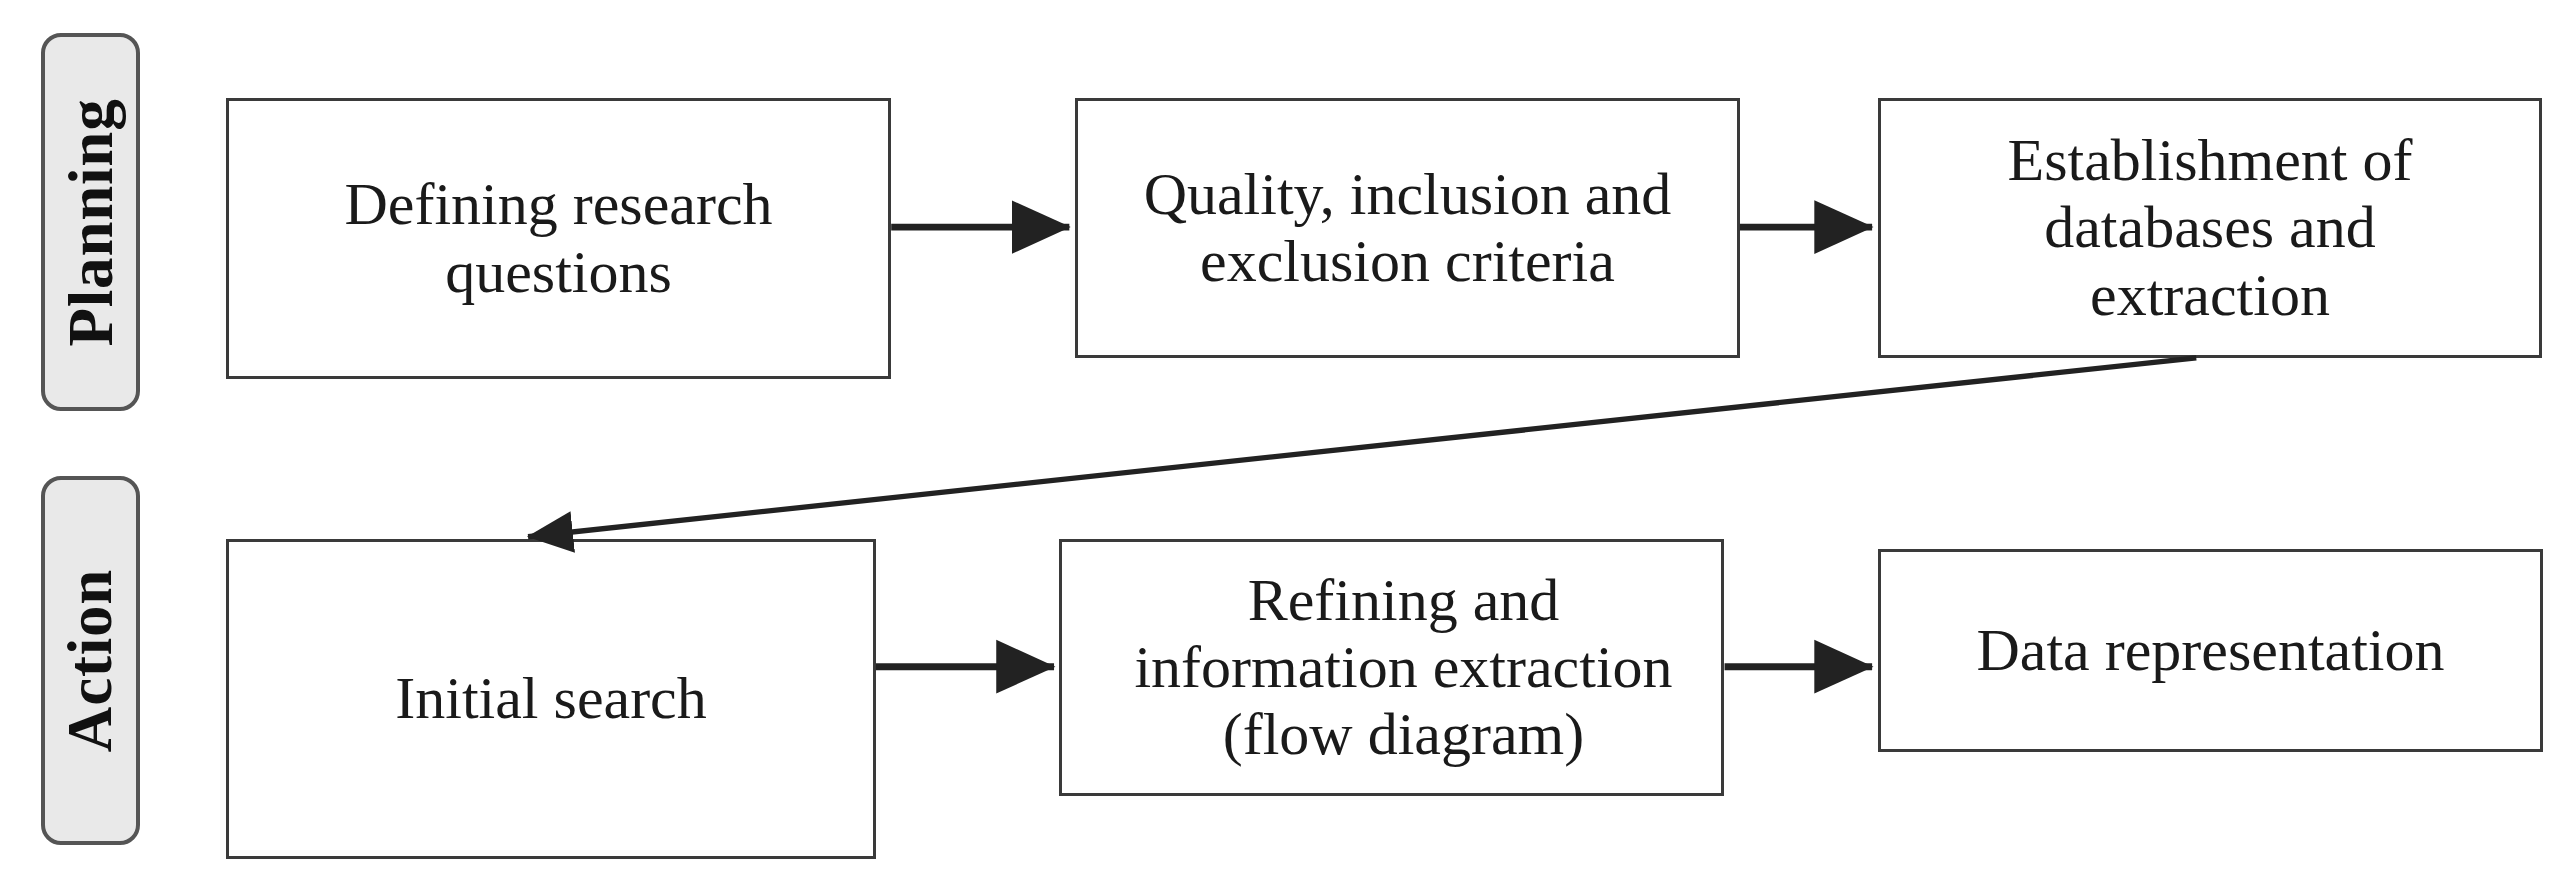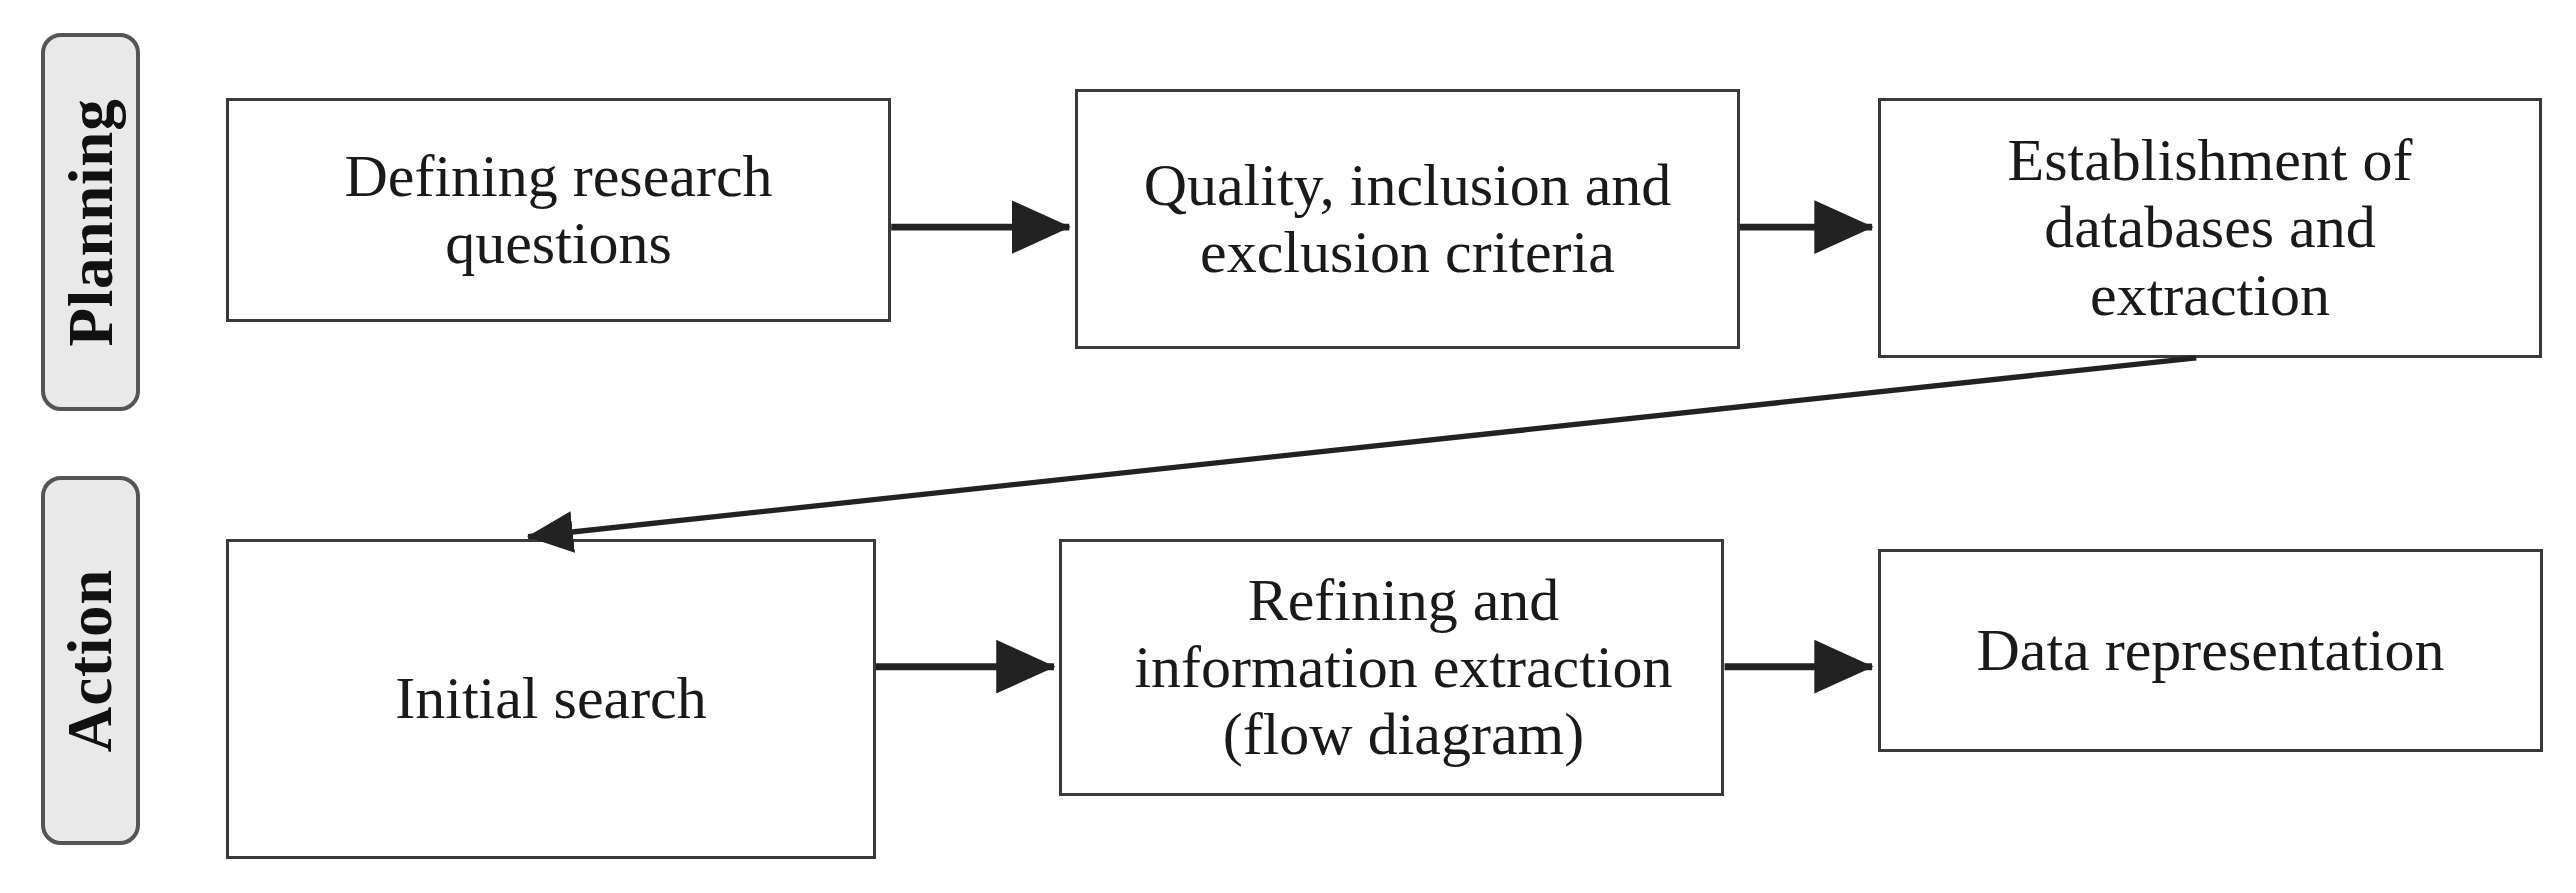--- a/index.html
+++ b/index.html
@@ -55,22 +55,22 @@
   }
   .process-box-label {
     font-family: "Liberation Serif", serif;
     font-size: 60px;
     line-height: 1.12;
     color: #1a1a1a;
     white-space: pre-line;
     padding: 0 13.8px;
   }
 
-  #box-defining-research-questions { left: 226px;  top: 98px; width: 665px; height: 224px; }
-  #box-quality-inclusion-exclusion { left: 1075px; top: 89px; width: 665px; height: 260px; }
+  #box-defining-research-questions { left: 226px;  top: 98px; width: 665px; height: 281px; }
+  #box-quality-inclusion-exclusion { left: 1075px; top: 98px; width: 665px; height: 260px; }
   #box-establishment-databases     { left: 1878px; top: 98px; width: 664px; height: 260px; }
   #box-initial-search              { left: 226px;  top: 539px; width: 650px; height: 320px; }
   #box-refining-information        { left: 1059px; top: 539px; width: 665px; height: 257px; padding-left: 24px; }
   #box-data-representation         { left: 1878px; top: 549px; width: 665px; height: 203px; }
 
   
   #connectors {
     position: absolute;
     left: 0;
     top: 0;

